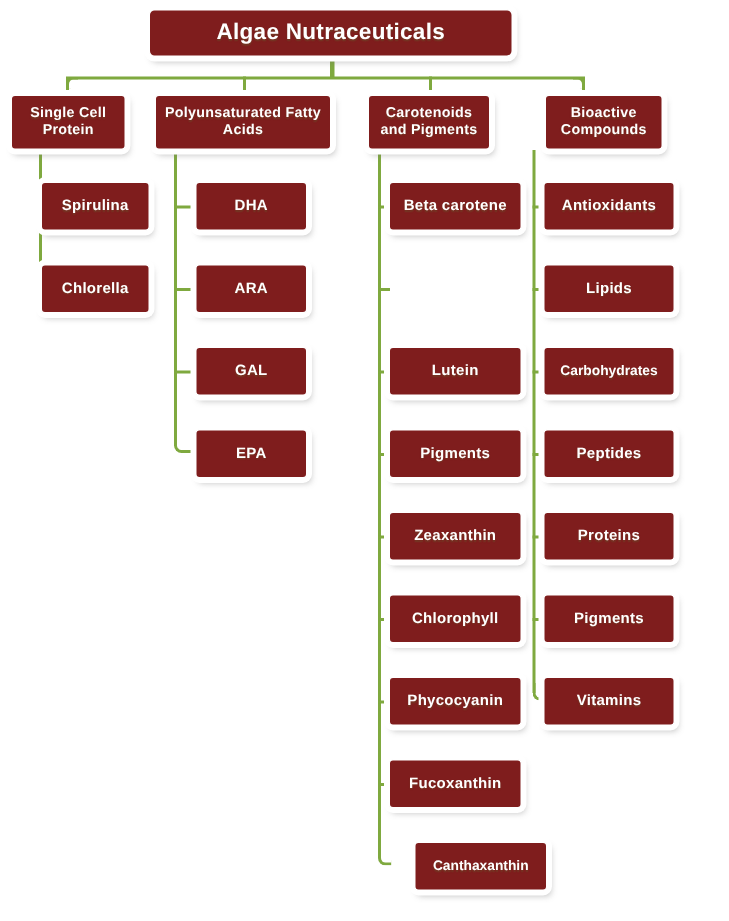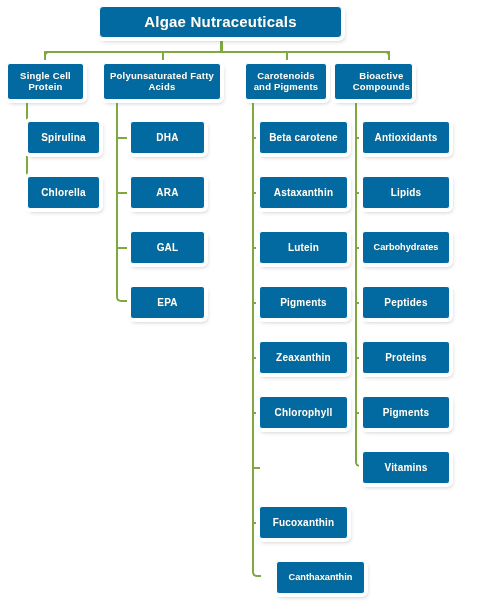--- a/index.html
+++ b/index.html
@@ -16,21 +16,21 @@
     width: 486px;
     height: 614px;
     background: #ffffff;
     overflow: hidden;
   }
 
   
   .node {
     position: absolute;
     box-sizing: border-box;
-    background: #0369a1;
+    background: #7f1d1d;
     border: 1px solid #ffffff;
     border-radius: 3px;
     color: #ffffff;
     font-weight: bold;
     display: flex;
     align-items: center;
     justify-content: center;
     text-align: center;
     line-height: 1.15;
     letter-spacing: 0.2px;
@@ -126,21 +126,21 @@
     </span>
   </div>
 
   <div class="node lvl2" style="left:245px; top:63px; width:82px; height:37px;">
     <span>
       <span>Carotenoids</span><br>
       <span>and Pigments</span>
     </span>
   </div>
 
-  <div class="node lvl2" style="left:334px; top:63px; width:79px; height:37px;justify-content:flex-end;">
+  <div class="node lvl2" style="left:363px; top:63px; width:79px; height:37px;">
     <span>
       <span>Bioactive</span><br>
       <span>Compounds</span>
     </span>
   </div>
 
   <div class="conn v" style="left:26px; top:100px; height:28px;"></div>
 
   <div class="conn v" style="left:26px; top:128px; height:59px;"></div>
 
@@ -183,34 +183,34 @@
   <div class="conn h" style="left:252px; top:302px; width:8px;"></div>
   <div class="conn h" style="left:252px; top:357px; width:8px;"></div>
   <div class="conn h" style="left:252px; top:412px; width:8px;"></div>
   <div class="conn h" style="left:252px; top:467px; width:8px;"></div>
   <div class="conn h" style="left:252px; top:522px; width:8px;"></div>
   <div class="elbow bl" style="left:252px; top:565px; width:9px; height:12px;"></div>
 
   <div class="node leaf" style="left:259px; top:121px; width:89px; height:33px;">
     <span>Beta carotene</span>
   </div>
-  <div class="node leaf" style="left:259px; top:176px; width:89px; height:33px;">
-    <span>Astaxanthin</span>
-  </div>
   <div class="node leaf" style="left:259px; top:231px; width:89px; height:33px;">
     <span>Lutein</span>
   </div>
   <div class="node leaf" style="left:259px; top:286px; width:89px; height:33px;">
     <span>Pigments</span>
   </div>
   <div class="node leaf" style="left:259px; top:341px; width:89px; height:33px;">
     <span>Zeaxanthin</span>
   </div>
   <div class="node leaf" style="left:259px; top:396px; width:89px; height:33px;">
     <span>Chlorophyll</span>
+  </div>
+  <div class="node leaf" style="left:259px; top:451px; width:89px; height:33px;">
+    <span>Phycocyanin</span>
   </div>
   <div class="node leaf" style="left:259px; top:506px; width:89px; height:33px;">
     <span>Fucoxanthin</span>
   </div>
   <div class="node leaf tight" style="left:276px; top:561px; width:89px; height:33px;">
     <span>Canthaxanthin</span>
   </div>
 
   <div class="conn v" style="left:355px; top:100px; height:28px;"></div>
   <div class="conn v" style="left:355px; top:128px; height:334px;"></div>

